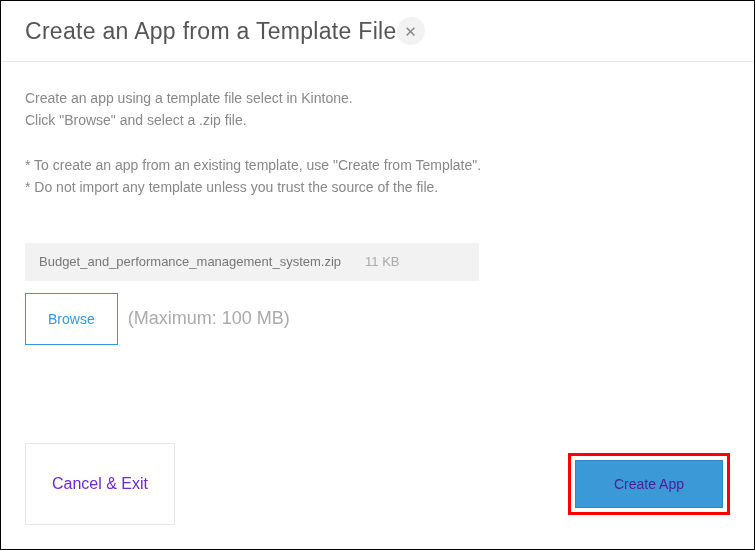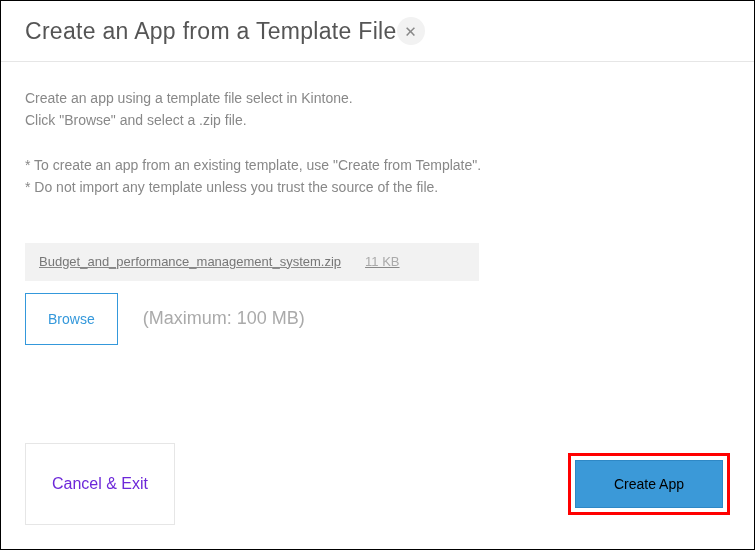--- a/index.html
+++ b/index.html
@@ -55,36 +55,35 @@
       margin-bottom: 44px;
     }
     .file-row {
       background: #f2f2f2;
       padding: 9px 14px;
       display: flex;
       align-items: center;
       gap: 24px;
       width: 454px;
       margin-bottom: 12px;
-      text-decoration: underline;
     }
     .file-name {
       color: #777;
       font-size: 13px;
       font-weight: 300;
     }
     .file-size {
       color: #aaa;
       font-size: 13px;
       font-weight: 300;
     }
     .browse-row {
       display: flex;
       align-items: center;
-      gap: 25px;
+      gap: 10px;
     }
     .browse-btn {
       border: 1px solid #3498db;
       color: #3498db;
       background: #fff;
       padding: 17px 22px;
       font-size: 14px;
       cursor: pointer;
       font-weight: 300;
     }
@@ -112,21 +111,21 @@
       cursor: pointer;
       font-weight: 300;
     }
     .create-wrap {
       border: 3px solid #ff0000;
       padding: 4px;
       display: inline-block;
     }
     .create-btn {
       background: #3b99d8;
-      color: #000000;
+      color: #4c1d95;
       border: 1px solid #2e88c6;
       padding: 15px 38px;
       font-size: 14px;
       cursor: pointer;
       font-weight: 300;
     }
   </style>
 </head>
 <body>
 

